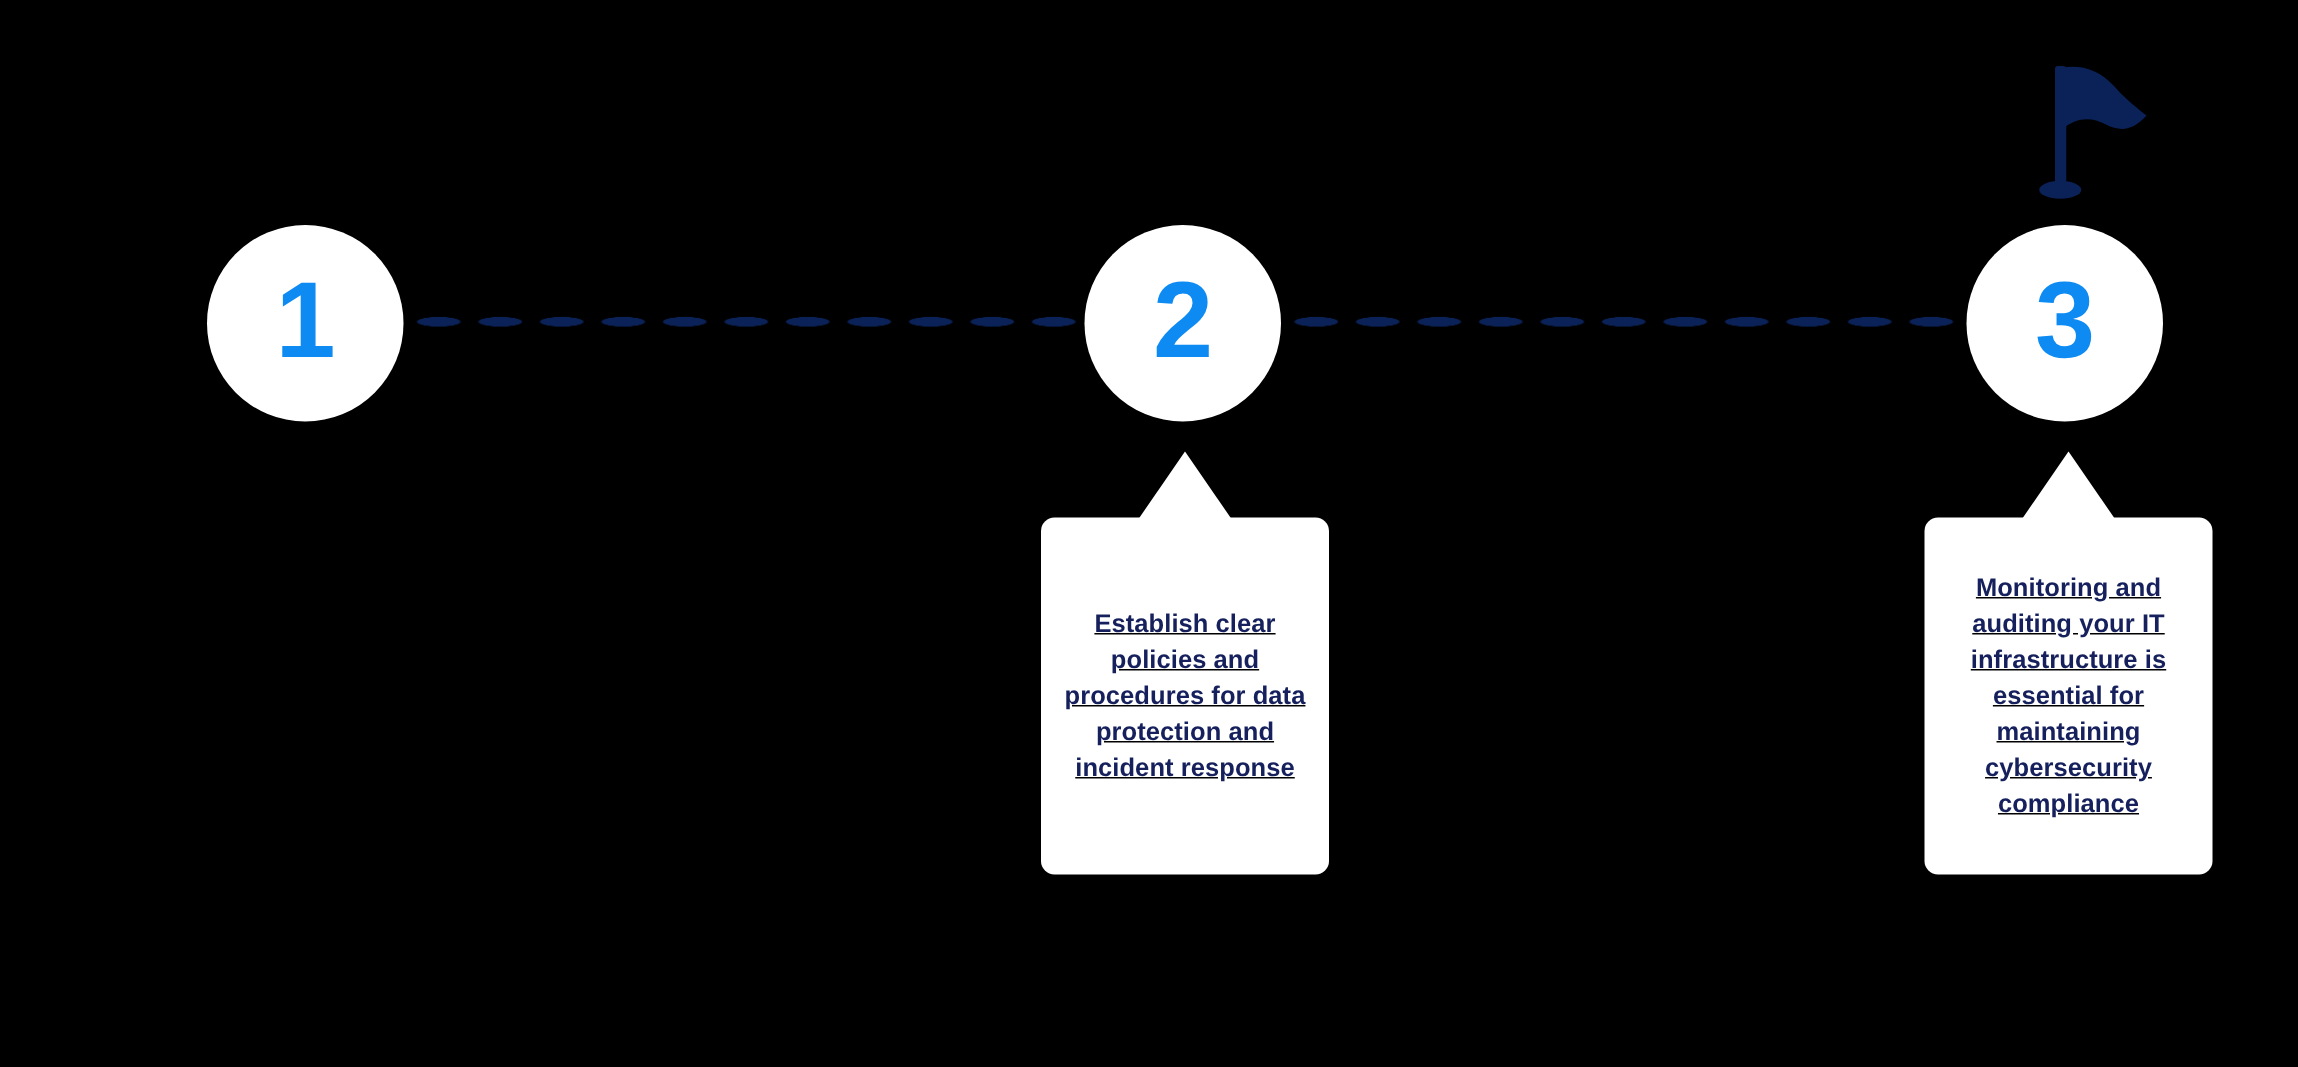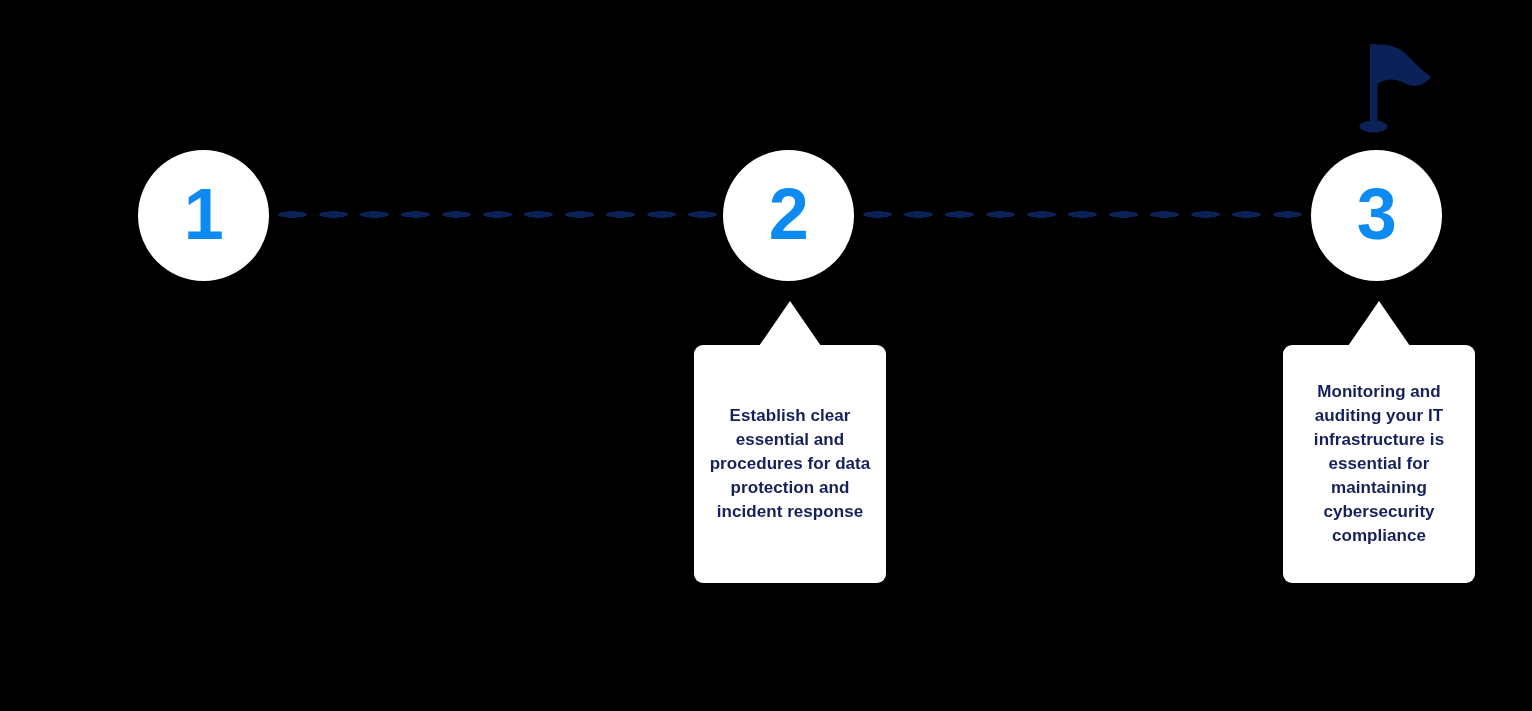--- a/index.html
+++ b/index.html
@@ -62,20 +62,21 @@
   
   .card {
     position: absolute;
     width: 192px;
     background: #ffffff;
     border-radius: 9px;
     box-sizing: border-box;
     padding: 16px 14px 16px 14px;
     display: flex;
     align-items: center;
+    text-decoration: underline;
   }
   .card .pointer {
     position: absolute;
     top: -44px;
     left: 50%;
     transform: translateX(-50%);
     width: 0;
     height: 0;
     border-left: 31px solid transparent;
     border-right: 31px solid transparent;
@@ -130,21 +131,21 @@
     <span class="num">2</span>
   </div>
 
   <div class="step-circle circle-3">
     <span class="num">3</span>
   </div>
 
 
   <div class="card card-2">
     <span class="pointer"></span>
-    <div class="card-text">Establish clear essential and procedures for data protection and incident response</div>
+    <div class="card-text">Establish clear policies and procedures for data protection and incident response</div>
   </div>
 
   <div class="card card-3">
     <span class="pointer"></span>
     <div class="card-text">Monitoring and auditing your IT infrastructure is essential for maintaining cybersecurity compliance</div>
   </div>
 
 </div>
 
 </body></html>

